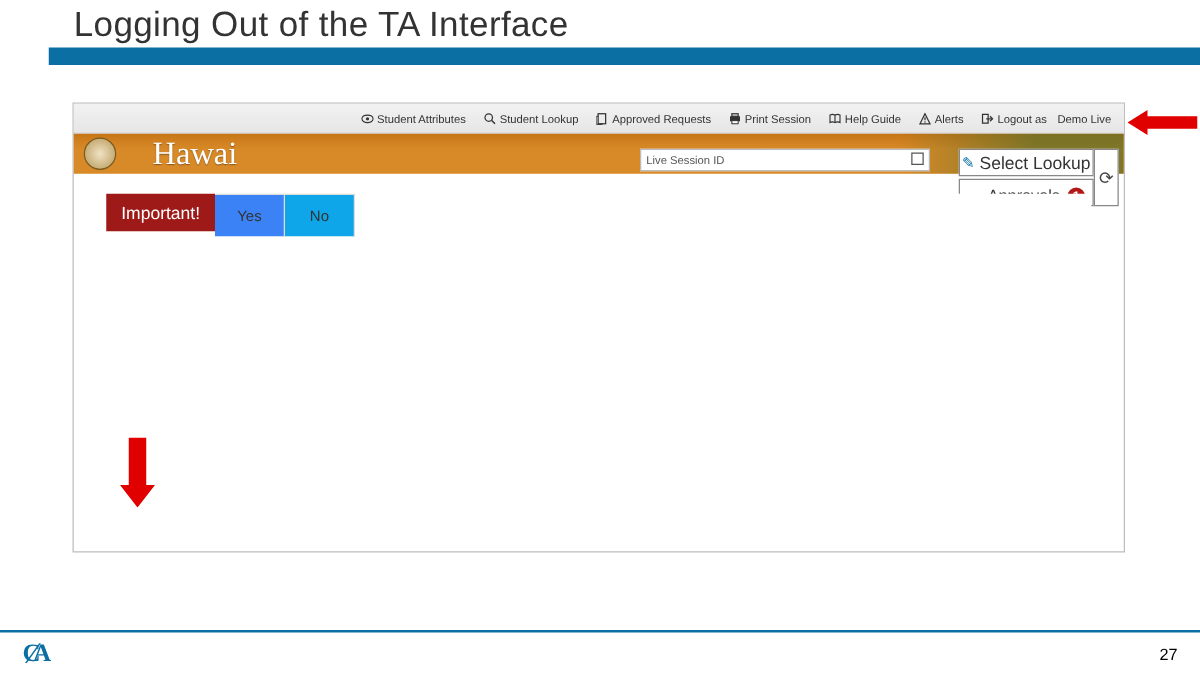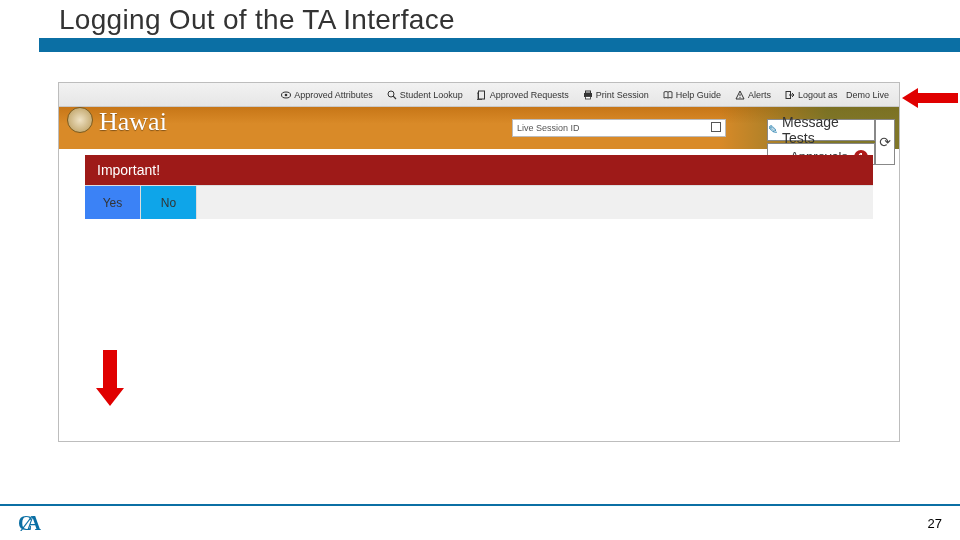--- a/index.html
+++ b/index.html
@@ -48,28 +48,29 @@
     gap: 14px;
     padding: 0 10px;
     font-size: 9px;
     color: #333;
   }
   .tb-item { display: inline-flex; align-items: center; gap: 3px; cursor: pointer; }
   .tb-icon { width: 10px; height: 10px; display: inline-block; }
 
   
   .brand-band {
-    height: 42px;
+    height: 32px;
     background: #de8b22;
     background: linear-gradient(#c77617,#d98a28 40%,#d98a28);
     display: flex;
-    align-items: flex-start;
+    align-items: center;
     padding: 0 8px;
     position: relative;
     overflow: hidden;
+    gap: 23px;
   }
   .brand-seal {
     width: 26px; height: 26px; border-radius: 50%;
     background: radial-gradient(#efe2c4,#b69756);
     border: 1px solid #7a5b20;
     margin-right: 6px;
   }
   .brand-text {
     font-family: "Times New Roman", serif;
     font-size: 26px;
@@ -82,21 +83,21 @@
 
   
   .sidepanel {
     position: absolute;
     right: 4px;
     top: 36px;
     width: 145px;
     height: 56px;
   }
   .sidepanel .sessionbox{
-    position:absolute; top:0; left:-238px; height:18px; width:214px;
+    position:absolute; top:0; left:-238px; height:18px; width:232px;
     background:#fff; border:1px solid #bbb; font-size:9px; color:#555;
     display:flex; align-items:center; padding:0 4px; gap:4px;
   }
   .sidepanel .popout{ position:absolute; right:4px; top:2px; width:10px;height:10px; border:1px solid #555; }
   .btn-select {
     position:absolute; right:20px; top:0;
     width: 108px; height: 22px;
     background: #fff; border:1px solid #888;
     display:flex; align-items:center; justify-content:center;
     font-family: Impact, "Arial Narrow Bold", sans-serif;
@@ -123,21 +124,21 @@
     font-family: Arial, sans-serif; font-size:10px; display:flex; align-items:center; justify-content:center;
     font-weight:bold;
   }
 
   
   .modal {
     position: absolute;
     left: 26px; right: 26px;
     top: 72px; bottom: 6px;
     background: #fff;
-    display:flex; flex-direction:column;text-align:center;
+    display:flex; flex-direction:row;text-align:center;
   }
   .modal-header{
     background:#9e1a18;
     color:#fff;
     height:30px;
     display:flex; align-items:center;
     padding:0 12px;
     font-size:14px;
   }
   .modal-body{
@@ -197,21 +198,21 @@
 <div class="shot">
 
   <div class="shot-toolbar">
     <span class="tb-item">
       <span class="tb-icon">
         <svg viewBox="0 0 10 10">
             <ellipse cx="5" cy="5" rx="4.5" ry="3" fill="none" stroke="#333" stroke-width="1"></ellipse>
             <circle cx="5" cy="5" r="1.3" fill="#333"></circle>
           </svg>
       </span>
-      <span>Approved Attributes</span>
+      <span>Student Attributes</span>
     </span>
     <span class="tb-item">
       <span class="tb-icon">
         <svg viewBox="0 0 10 10">
             <circle cx="4" cy="4" r="3" fill="none" stroke="#333" stroke-width="1"></circle>
             <line x1="6.2" y1="6.2" x2="9" y2="9" stroke="#333" stroke-width="1.2"></line>
           </svg>
       </span>
       <span>Student Lookup</span>
     </span>
@@ -272,21 +273,21 @@
     <div class="greenish"></div>
   </div>
 
   <div class="sidepanel">
     <div class="sessionbox">
       <span>Live Session ID</span>
       <span class="popout"></span>
     </div>
     <div class="btn-select">
       <span class="pencil">✎</span>
-      <span>Message Tests</span>
+      <span>Select Lookup</span>
     </div>
     <div class="refresh">
       <span>⟳</span>
     </div>
     <div class="btn-approvals">
       <span>Approvals</span>
       <span class="badge">1</span>
     </div>
   </div>
 

